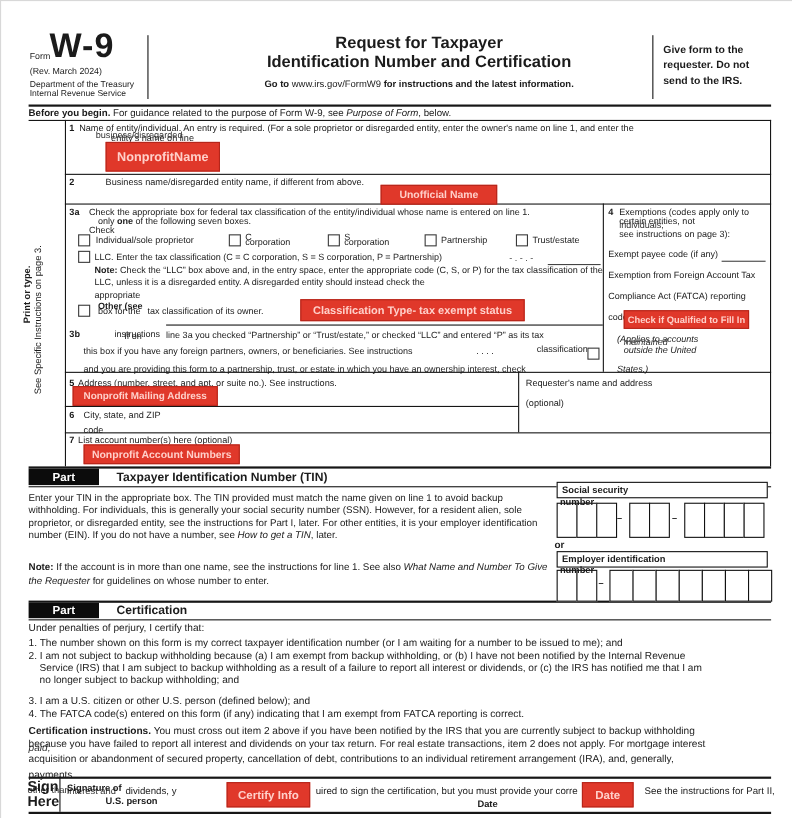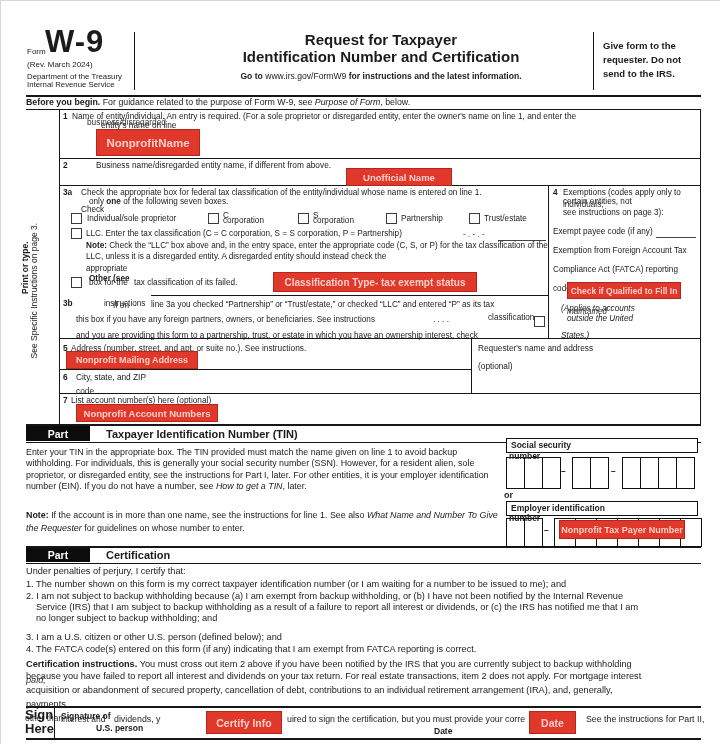--- a/index.html
+++ b/index.html
@@ -91,21 +91,21 @@
   <span class="t" style="left:85px;top:228px;font-size:8.2px;">LLC. Enter the tax classification (C = C corporation, S = S corporation, P = Partnership)</span>
   <span class="t" style="left:462px;top:229px;font-size:8.2px;color:#444;">-   .   -   .   -</span>
   <div class="entryline" style="left:497px;top:239px;width:48px;"></div>
 
   <div class="flow" style="left:85px;top:239px;width:462px;font-size:8.2px;line-height:11px;"><span class="b">Note:</span><span> Check the “LLC” box above and, in the entry space, enter the appropriate code (C, S, or P) for the tax classification of the LLC, unless it is a disregarded entity. A disregarded entity should instead check the</span></div>
   <span class="t" style="left:85px;top:263px;font-size:8.2px;">appropriate</span>
 
   <div class="cb" style="left:70px;top:276px;"></div>
   <span class="t b" style="left:88px;top:273px;font-size:8.2px;">Other (see</span>
   <span class="t" style="left:88px;top:277px;font-size:8.2px;">box for the</span>
-  <span class="t" style="left:133px;top:277px;font-size:8.2px;">tax classification of its failed.</span>
+  <span class="t" style="left:133px;top:277px;font-size:8.2px;">tax classification of its owner.</span>
   <div class="redbox" style="left:272px;top:271px;width:202px;height:18px;font-size:10px;">Classification Type- tax exempt status</div>
   <div class="hline" style="left:150px;top:294px;width:397px;"></div>
 
   <span class="t b" style="left:62px;top:298px;">3b</span>
   <span class="t" style="left:103px;top:298px;font-size:8.2px;">instructions</span>
   <span class="t" style="left:112px;top:300px;font-size:8.2px;">If on</span>
   <span class="t" style="left:150px;top:299px;font-size:8.2px;">line 3a you checked “Partnership” or “Trust/estate,” or checked “LLC” and entered “P” as its tax</span>
   <span class="t" style="left:75px;top:314px;font-size:8.2px;">this box if you have any foreign partners, owners, or beneficiaries. See instructions</span>
   <span class="t" style="left:432px;top:314px;font-size:8.2px;">.    .    .    .</span>
   <span class="t" style="left:487px;top:312px;font-size:8.2px;">classification</span>
@@ -186,21 +186,20 @@
   <span class="t b" style="left:543px;top:525px;">–</span>
   <div class="cells" style="left:553px;top:517px;">
     <div class="cell cellw" style="height:27px;"></div>
       <div class="cell cellw" style="height:27px;"></div>
       <div class="cell cellw" style="height:27px;"></div>
       <div class="cell cellw" style="height:27px;"></div>
       <div class="cell cellw" style="height:27px;"></div>
       <div class="cell cellw" style="height:27px;"></div>
       <div class="cell cellw" style="height:27px;"></div>
   </div>
-  <div class="redbox" style="left:558px;top:519px;width:124px;height:17px;font-size:9px;">Nonprofit  Tax Payer Number</div>
 
   <div class="hline" style="left:25px;top:545px;width:675px;height:2px;"></div>
   <div class="blackbar" style="left:25px;top:547px;width:64px;height:14px;font-size:10.5px;">Part</div>
   <span class="t b" style="left:105px;top:548px;font-size:11px;">Certification</span>
   <div class="hline" style="left:25px;top:562px;width:675px;"></div>
 
   <span class="t" style="left:25px;top:565px;font-size:9.2px;">Under penalties of perjury, I certify that:</span>
   <span class="t" style="left:25px;top:578px;font-size:9.2px;">1. The number shown on this form is my correct taxpayer identification number (or I am waiting for a number to be issued to me); and</span>
   <span class="t" style="left:25px;top:590px;font-size:9.2px;">2. I am not subject to backup withholding because (a) I am exempt from backup withholding, or (b) I have not been notified by the Internal Revenue</span>
   <span class="t" style="left:35px;top:601px;font-size:9.2px;">Service (IRS) that I am subject to backup withholding as a result of a failure to report all interest or dividends, or (c) the IRS has notified me that I am</span>

